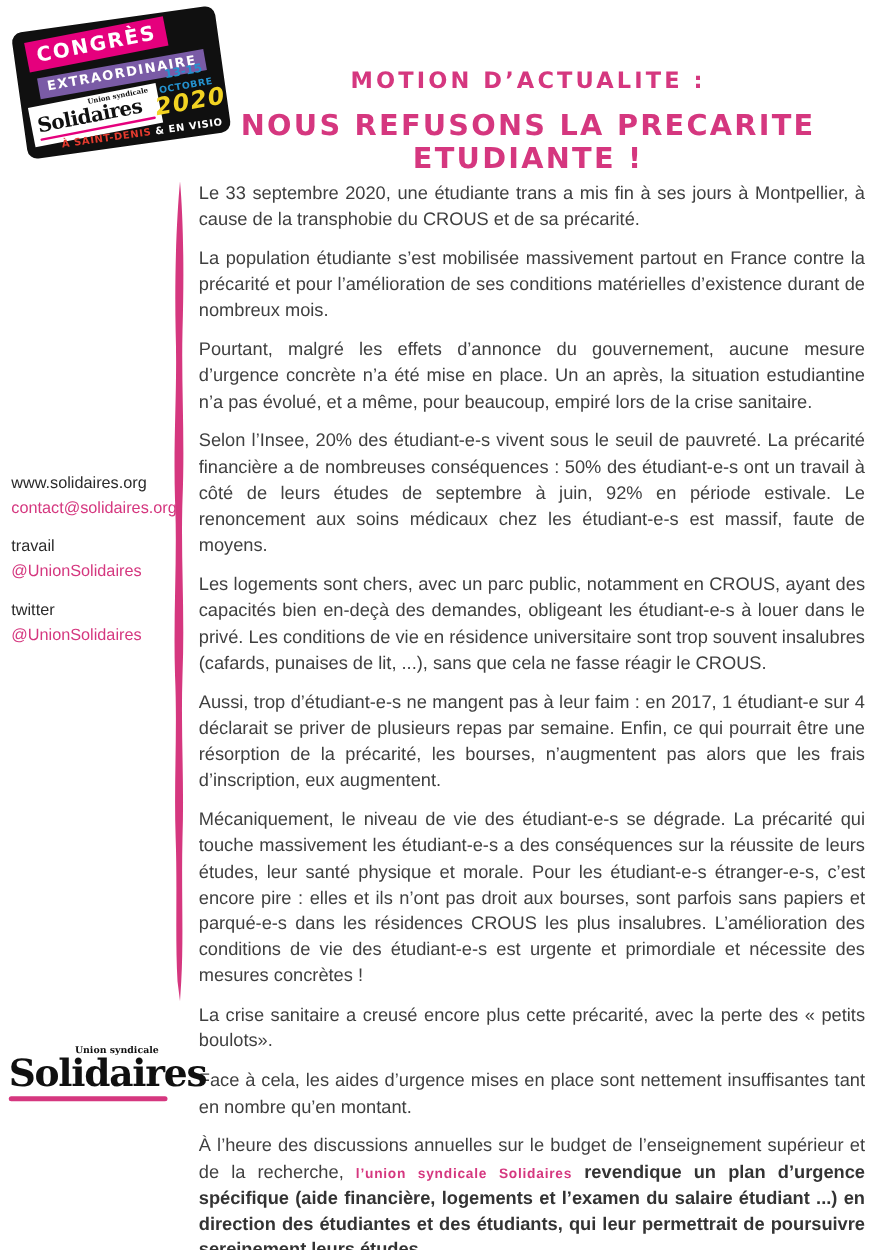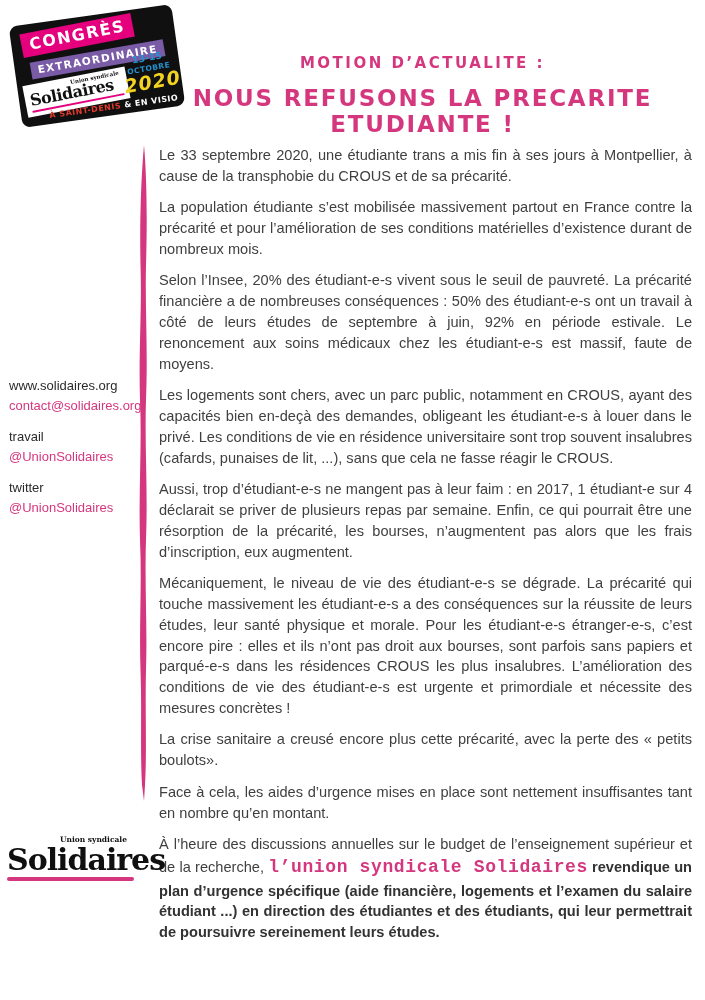--- a/index.html
+++ b/index.html
@@ -57,21 +57,21 @@
     font-family:"DejaVu Sans",sans-serif;
   }
   .badge-loc .place{color:var(--red,#e23a2e);}
   .badge-loc .mode{color:#ffffff;}
 
   
   .title{
     position:absolute;left:150px;top:54px;width:545px;text-align:center;
     color:var(--pink,#d5377f);font-family:"DejaVu Sans",sans-serif;font-weight:800;
   }
-  .title .l1{font-size:15px;letter-spacing:2.5px;margin:0 0 13px 0;}
+  .title .l1{font-size:18px;letter-spacing:2.5px;margin:0 0 13px 0;}
   .title .l2{font-size:23px;letter-spacing:1.8px;margin:0;}
 
   
   .sidebar{
     position:absolute;left:9px;top:376px;width:126px;
     font-size:13px;line-height:20px;
   }
   .sidebar .group{margin-bottom:11px;}
   .sidebar .lbl{color:#2b2b2b;}
   .sidebar .hdl{color:var(--pink,#d5377f);}
@@ -80,21 +80,21 @@
   .divider{position:absolute;left:133px;top:145px;width:22px;height:656px;}
 
   
   .main{
     position:absolute;left:159px;top:145px;width:533px;
     font-size:14.6px;line-height:1.43;color:#3f3f3f;text-align:justify;
   }
   .main p.para{margin:0 0 10.5px 0;}
   .main .hl{
     color:var(--pink,#d5377f);font-weight:bold;letter-spacing:0.6px;
-    font-family:Liberation Mono, monospace;font-size:18px;
+    font-family:Liberation Sans, sans-serif;font-size:11px;
   }
   .main .b{font-weight:bold;color:#333333;}
 
   
   .footer-logo{position:absolute;left:7px;top:836px;width:130px;color:#101010;}
   .footer-logo .mini{
     display:block;font-size:7.5px;font-weight:bold;text-align:right;
     font-family:"DejaVu Serif",serif;line-height:1.1;padding-right:10px;
   }
   .footer-logo .big{
@@ -169,20 +169,21 @@
   </svg>
 
   <div class="main">
     <div>
 
 
         <p class="para">Le 33 septembre 2020, une étudiante trans a mis fin à ses jours à Montpellier, à cause de la transphobie du CROUS et de sa précarité.</p>
 
         <p class="para">La population étudiante s’est mobilisée massivement partout en France contre la précarité et pour l’amélioration de ses conditions matérielles d’existence durant de nombreux mois.</p>
 
+        <p class="para">Pourtant, malgré les effets d’annonce du gouvernement, aucune mesure d’urgence concrète n’a été mise en place. Un an après, la situation estudiantine n’a pas évolué, et a même, pour beaucoup, empiré lors de la crise sanitaire.</p>
 
         <p class="para">Selon l’Insee, 20% des étudiant-e-s vivent sous le seuil de pauvreté. La précarité financière a de nombreuses conséquences : 50% des étudiant-e-s ont un travail à côté de leurs études de septembre à juin, 92% en période estivale. Le renoncement aux soins médicaux chez les étudiant-e-s est massif, faute de moyens.</p>
 
         <p class="para">Les logements sont chers, avec un parc public, notamment en CROUS, ayant des capacités bien en-deçà des demandes, obligeant les étudiant-e-s à louer dans le privé. Les conditions de vie en résidence universitaire sont trop souvent insalubres (cafards, punaises de lit, ...), sans que cela ne fasse réagir le CROUS.</p>
 
         <p class="para">Aussi, trop d’étudiant-e-s ne mangent pas à leur faim : en 2017, 1 étudiant-e sur 4 déclarait se priver de plusieurs repas par semaine. Enfin, ce qui pourrait être une résorption de la précarité, les bourses, n’augmentent pas alors que les frais d’inscription, eux augmentent.</p>
 
         <p class="para">Mécaniquement, le niveau de vie des étudiant-e-s se dégrade. La précarité qui touche massivement les étudiant-e-s a des conséquences sur la réussite de leurs études, leur santé physique et morale. Pour les étudiant-e-s étranger-e-s, c’est encore pire : elles et ils n’ont pas droit aux bourses, sont parfois sans papiers et parqué-e-s dans les résidences CROUS les plus insalubres. L’amélioration des conditions de vie des étudiant-e-s est urgente et primordiale et nécessite des mesures concrètes !</p>
 
         <p class="para">La crise sanitaire a creusé encore plus cette précarité, avec la perte des « petits boulots».</p>

